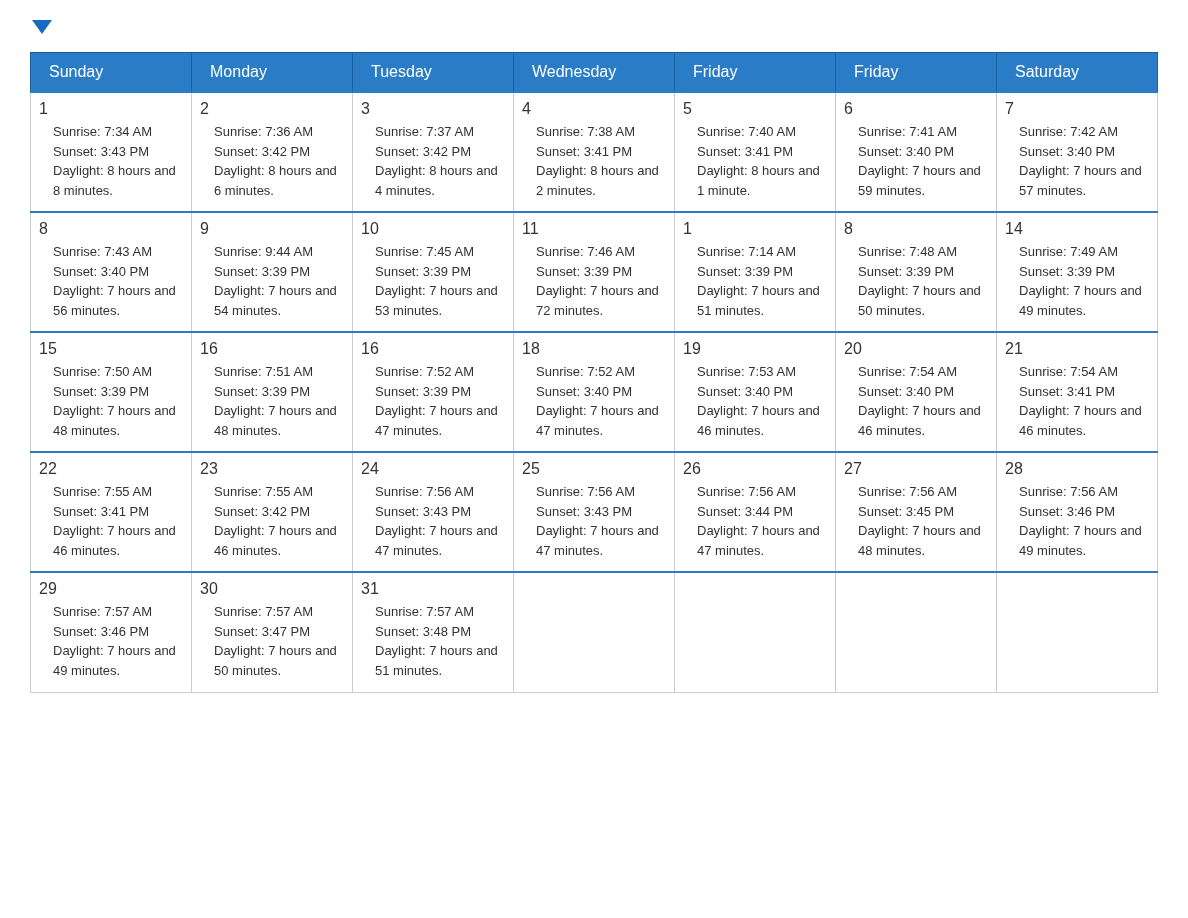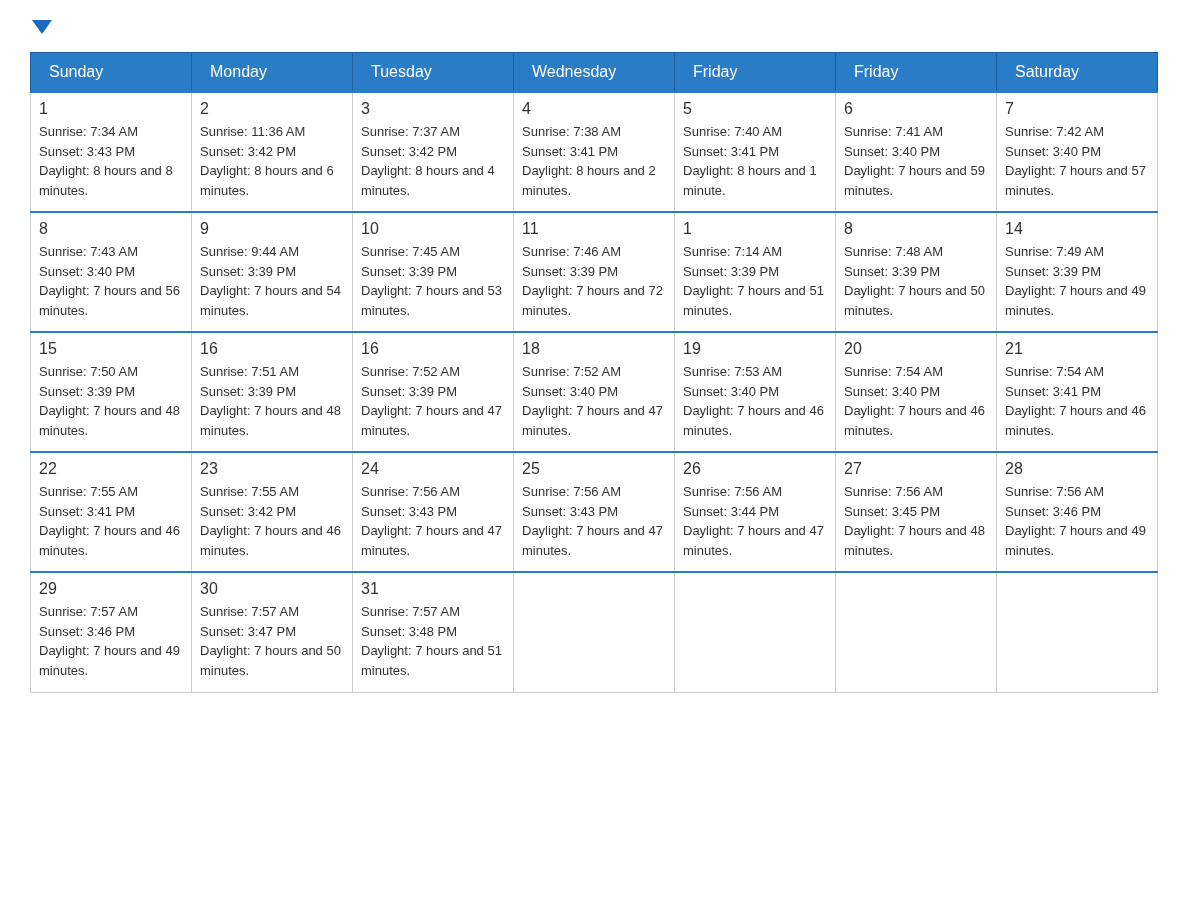--- a/index.html
+++ b/index.html
@@ -89,20 +89,21 @@
     }
     .day-number {
       font-size: 16px;
       font-weight: normal;
       margin-bottom: 4px;
       display: block;
     }
     .day-info {
       font-size: 13px;
       line-height: 1.5;
+      margin-left: 14px;
     }
     .calendar td.empty {
       border-top: 2px solid #2a7cc7;
       background: #fff;
     }
   </style>
 </head>
 <body>
 
 <div class="header">
@@ -137,21 +138,21 @@
         <span class="day-number">1</span>
         <div class="day-info">
           <span>Sunrise: 7:34 AM</span><br>
           <span>Sunset: 3:43 PM</span><br>
           <span>Daylight: 8 hours and 8 minutes.</span>
         </div>
       </td>
         <td>
         <span class="day-number">2</span>
         <div class="day-info">
-          <span>Sunrise: 11:36 AM</span><br>
+          <span>Sunrise: 7:36 AM</span><br>
           <span>Sunset: 3:42 PM</span><br>
           <span>Daylight: 8 hours and 6 minutes.</span>
         </div>
       </td>
         <td>
         <span class="day-number">3</span>
         <div class="day-info">
           <span>Sunrise: 7:37 AM</span><br>
           <span>Sunset: 3:42 PM</span><br>
           <span>Daylight: 8 hours and 4 minutes.</span>

